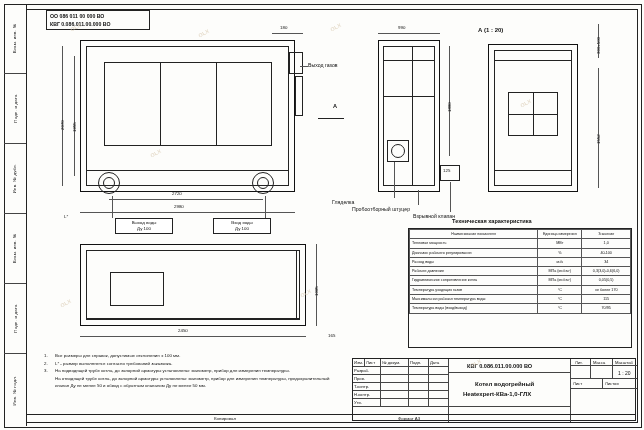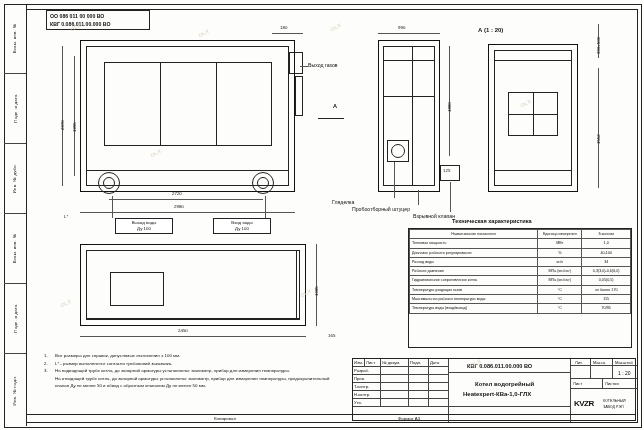--- a/index.html
+++ b/index.html
@@ -336,25 +336,20 @@
         <span class="t" style="left:5px;top:4px;font-size:5px;">1 : 20</span>
       </div>
 
     <div class="c" style="left:218px;top:20px;width:32px;height:10px;">
         <span class="t" style="left:2px;top:2px;">Лист</span>
       </div>
     <div class="c" style="left:250px;top:20px;width:34px;height:10px;border-right:none;">
         <span class="t" style="left:2px;top:2px;">Листов</span>
       </div>
 
-    <div class="c" style="left:218px;top:30px;width:66px;height:33px;border-right:none;border-bottom:none;">
-      <span class="t" style="left:3px;top:10px;font-size:8px;font-weight:bold;letter-spacing:-0.5px;">KVZR</span>
-      <span class="t" style="left:32px;top:10px;font-size:3.6px;">КОТЕЛЬНЫЙ</span>
-      <span class="t" style="left:32px;top:16px;font-size:3.6px;">ЗАВОД РЭП</span>
-    </div>
 
     <div class="c" style="left:0;top:48px;width:96px;height:15px;border-bottom:none;"></div>
     <div class="c" style="left:96px;top:48px;width:122px;height:15px;border-bottom:none;"></div>
   </div>
 
   <div class="ln h" style="left:26px;top:414px;width:610px;"></div>
   <div class="txt sm" style="left:214px;top:416px;">Копировал</div>
   <div class="txt sm" style="left:398px;top:416px;">Формат А3</div>
 
   <div class="wm" style="left:70px;top:24px;">OLX</div>

